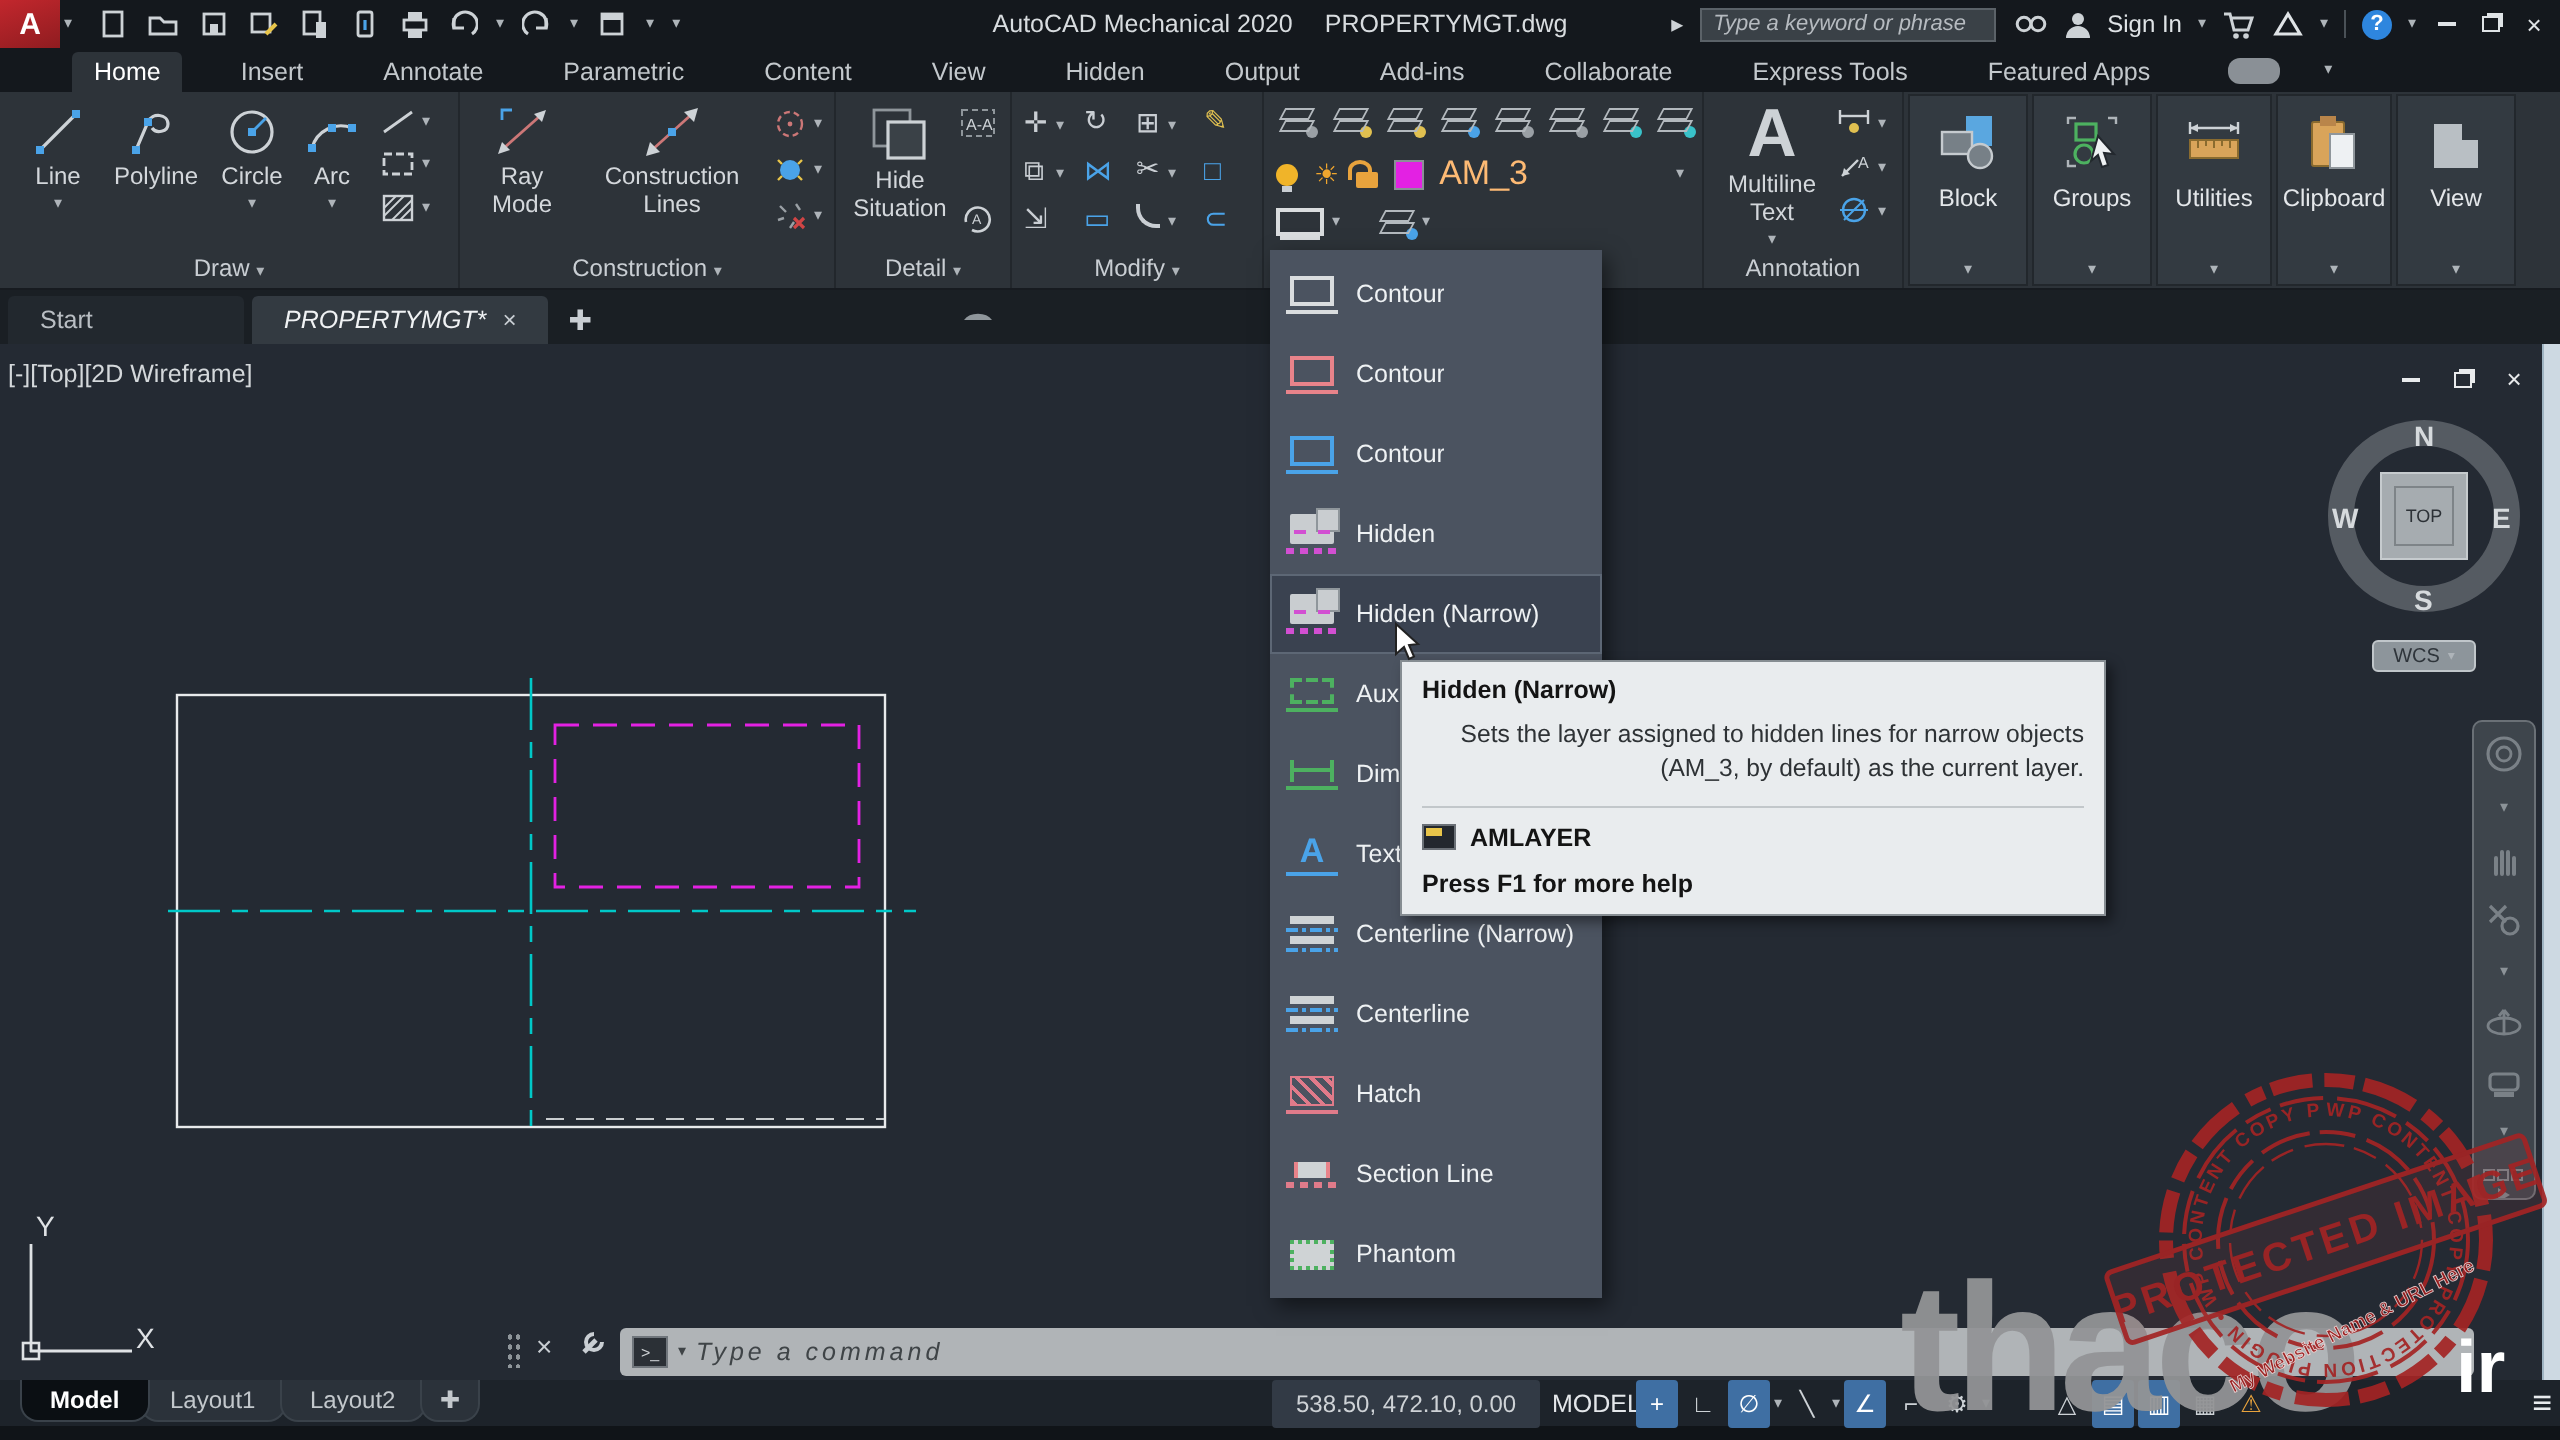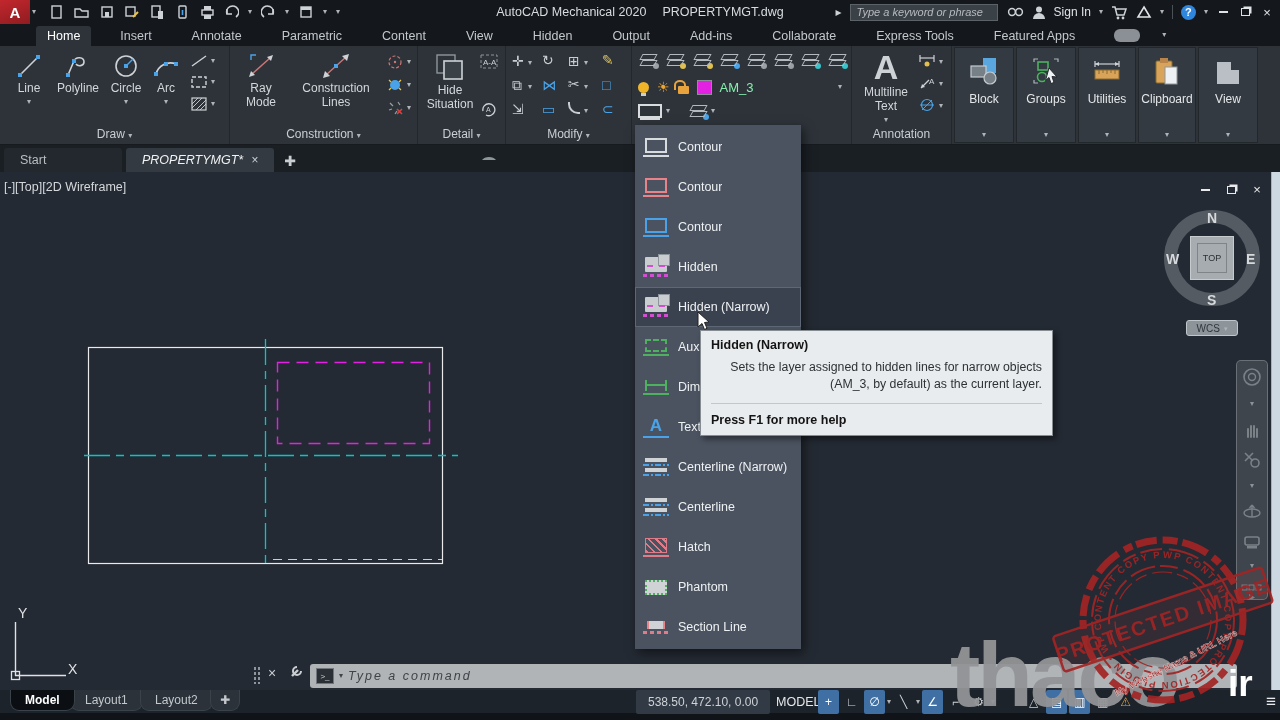--- a/index.html
+++ b/index.html
@@ -45,21 +45,21 @@
   .lyr { position:relative; width:17px; height:13px; }
   .lyr::before, .lyr::after { content:""; position:absolute; left:1px; width:13px; height:4px; border:1px solid #b3b9be; transform:skewX(-28deg); }
   .lyr::before { top:0; } .lyr::after { top:6px; }
   .lyr .acc { position:absolute; right:-2px; bottom:-2px; width:6px; height:6px; border-radius:50%; }
   .bulb { width:11px; height:11px; border-radius:50%; background:#f0b429; position:relative; }
   .bulb::after { content:""; position:absolute; left:3px; bottom:-3px; width:5px; height:3px; background:#c9ced3; }
   .sun { color:#f0a62e; font-size:14px; line-height:1; }
   .padlock { width:11px; height:8px; background:#e8a33d; position:relative; margin-top:5px; border-radius:1px; }
   .padlock::before { content:""; position:absolute; left:-4px; top:-6px; width:8px; height:8px; border:2px solid #e8a33d; border-radius:50% 50% 0 0; border-bottom:none; }
   .swatch { width:15px; height:15px; background:#e321e3; border:1px solid #8a9096; }
-  .layer-combo-text { color:#86efac; font-size:13px; }
+  .layer-combo-text { color:#fdba74; font-size:17px; }
   .cpanel { position:absolute; top:1px; height:96px; background:#333a41; border:1px solid #22272c; display:flex; flex-direction:column; align-items:center; }
   .cpanel .clabel { font-size:12px; color:#e4e7ea; margin-top:2px; }
   .cpanel .cfoot { margin-top:auto; margin-bottom:3px; }
   .sq-icon { width:22px; height:15px; border:2px solid #d9dcde; }
   .sq-icon.under { box-shadow:0 4px 0 -2px #d9dcde; }
 
   
   #filetabs { position:absolute; left:0; top:145px; width:1280px; height:27px; background:#1a1f24; display:flex; align-items:flex-end; z-index:14; }
   .ftab { height:24px; display:flex; align-items:center; padding:0 16px; font-size:12.5px; color:#b9bec3; background:#22282e; border-radius:3px 3px 0 0; margin-left:4px; gap:8px; }
   .ftab.active { background:#333a41; color:#f0f2f4;font-style:italic; }
@@ -715,37 +715,41 @@
   </div>
   <div class="ditem">
     <span class="di">
         <span class="hatchbox"></span>
         <span class="dbar pink"></span>
       </span>
     <span class="lbl">Hatch</span>
   </div>
   <div class="ditem">
     <span class="di">
-        <span class="phbox"></span>
-      </span>
-    <span class="lbl">Phantom</span>
-  </div>
-  <div class="ditem">
-    <span class="di">
         <span class="secbox"></span>
         <span class="dbar dash-pink"></span>
       </span>
     <span class="lbl">Section Line</span>
+  </div>
+  <div class="ditem">
+    <span class="di">
+        <span class="phbox"></span>
+      </span>
+    <span class="lbl">Phantom</span>
   </div>
 </div>
 
 <div id="tooltip">
   <div class="tt-title">Hidden (Narrow)</div>
   <div class="tt-body">Sets the layer assigned to hidden lines for narrow objects (AM_3, by default) as the current layer.</div>
   <div class="tt-sep"></div>
+  <div class="tt-cmd">
+      <span class="amicon"></span>
+      <span>AMLAYER</span>
+    </div>
   <div class="tt-help">Press F1 for more help</div>
 </div>
 
 <svg id="cursor" width="14" height="20">
   <polygon points="1,1 1,16 5,12.5 7.5,18.5 10,17.3 7.5,11.5 12,11" fill="#ffffff" stroke="#222" stroke-width="1"></polygon>
 </svg>
 
 <div id="statusbar">
   <div class="ltab active" style="left:10px;">
       <span>Model</span>

